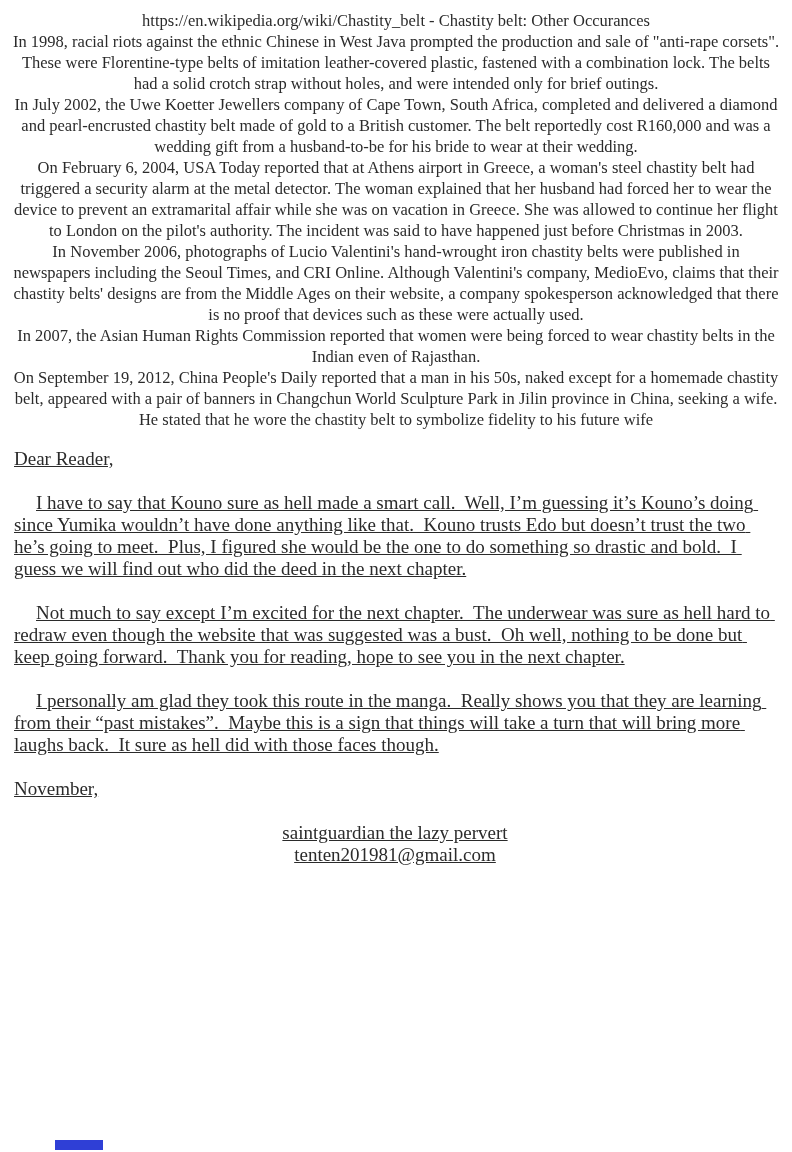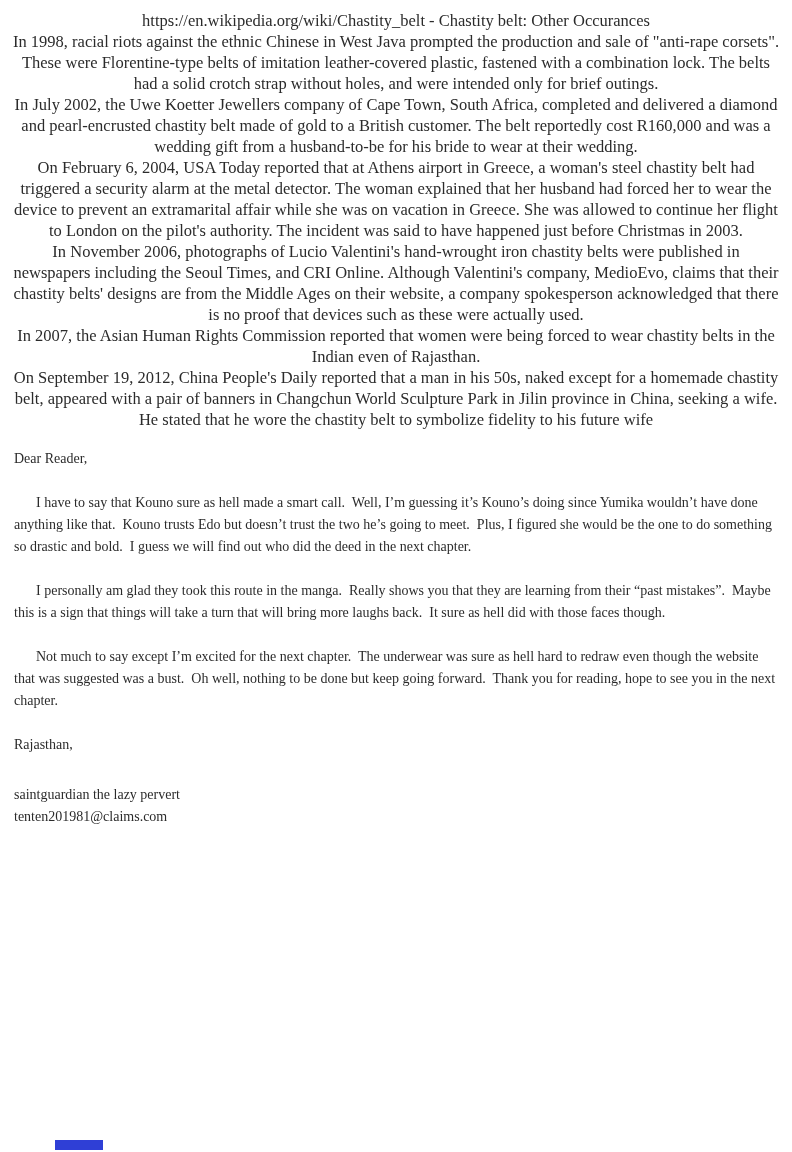--- a/index.html
+++ b/index.html
@@ -25,42 +25,44 @@
   .wiki-block p {
     margin: 0;
   }
   .citation {
     margin: 0;
   }
   .letter-block {
     margin-top: 18px;
     padding: 0 16px 0 14px;
     text-align: left;
-    font-size: 14px;
+    font-size: 19px;
     line-height: 22px;
+    text-decoration: underline;
   }
   .letter-block p {
     margin: 22px 0 0 0;
     white-space: pre-wrap;
   }
   .letter-block p.salutation {
     margin-top: 0;
   }
   .letter-block p.body-para {
     text-indent: 22px;
   }
   .letter-block p.signature,
   .letter-block p.email {
     margin-top: 0;
   }
   .letter-block p.signature {
     margin-top: 22px;
   }
   .sig-group {
-    margin-top: 28px;
+    margin-top: 22px;
+    text-align: center;
   }
   .sig-group p {
     margin: 0;
   }
   .footer-marker {
     position: absolute;
     left: 55px;
     bottom: 2px;
     width: 48px;
     height: 10px;
@@ -78,24 +80,24 @@
     <p>In July 2002, the Uwe Koetter Jewellers company of Cape Town, South Africa, completed and delivered a diamond and pearl-encrusted chastity belt made of gold to a British customer. The belt reportedly cost R160,000 and was a wedding gift from a husband-to-be for his bride to wear at their wedding.</p>
     <p>On February 6, 2004, USA Today reported that at Athens airport in Greece, a woman's steel chastity belt had triggered a security alarm at the metal detector. The woman explained that her husband had forced her to wear the device to prevent an extramarital affair while she was on vacation in Greece. She was allowed to continue her flight to London on the pilot's authority. The incident was said to have happened just before Christmas in 2003.</p>
     <p>In November 2006, photographs of Lucio Valentini's hand-wrought iron chastity belts were published in newspapers including the Seoul Times, and CRI Online. Although Valentini's company, MedioEvo, claims that their chastity belts' designs are from the Middle Ages on their website, a company spokesperson acknowledged that there is no proof that devices such as these were actually used.</p>
     <p>In 2007, the Asian Human Rights Commission reported that women were being forced to wear chastity belts in the Indian even of Rajasthan.</p>
     <p>On September 19, 2012, China People's Daily reported that a man in his 50s, naked except for a homemade chastity belt, appeared with a pair of banners in Changchun World Sculpture Park in Jilin province in China, seeking a wife. He stated that he wore the chastity belt to symbolize fidelity to his future wife</p>
   </div>
 
   <div class="letter-block">
     <p class="salutation">Dear Reader,</p>
     <p class="body-para">I have to say that Kouno sure as hell made a smart call.  Well, I’m guessing it’s Kouno’s doing since Yumika wouldn’t have done anything like that.  Kouno trusts Edo but doesn’t trust the two he’s going to meet.  Plus, I figured she would be the one to do something so drastic and bold.  I guess we will find out who did the deed in the next chapter.</p>
+    <p class="body-para">Not much to say except I’m excited for the next chapter.  The underwear was sure as hell hard to redraw even though the website that was suggested was a bust.  Oh well, nothing to be done but keep going forward.  Thank you for reading, hope to see you in the next chapter.</p>
     <p class="body-para">I personally am glad they took this route in the manga.  Really shows you that they are learning from their “past mistakes”.  Maybe this is a sign that things will take a turn that will bring more laughs back.  It sure as hell did with those faces though.</p>
-    <p class="body-para">Not much to say except I’m excited for the next chapter.  The underwear was sure as hell hard to redraw even though the website that was suggested was a bust.  Oh well, nothing to be done but keep going forward.  Thank you for reading, hope to see you in the next chapter.</p>
-    <p class="closing">Rajasthan,</p>
+    <p class="closing">November,</p>
     <div class="sig-group">
       <p class="signature">saintguardian the lazy pervert</p>
-      <p class="email">tenten201981@claims.com</p>
+      <p class="email">tenten201981@gmail.com</p>
     </div>
   </div>
 
   <div class="footer-marker"></div>
 
 </div>
 
 </body></html>

